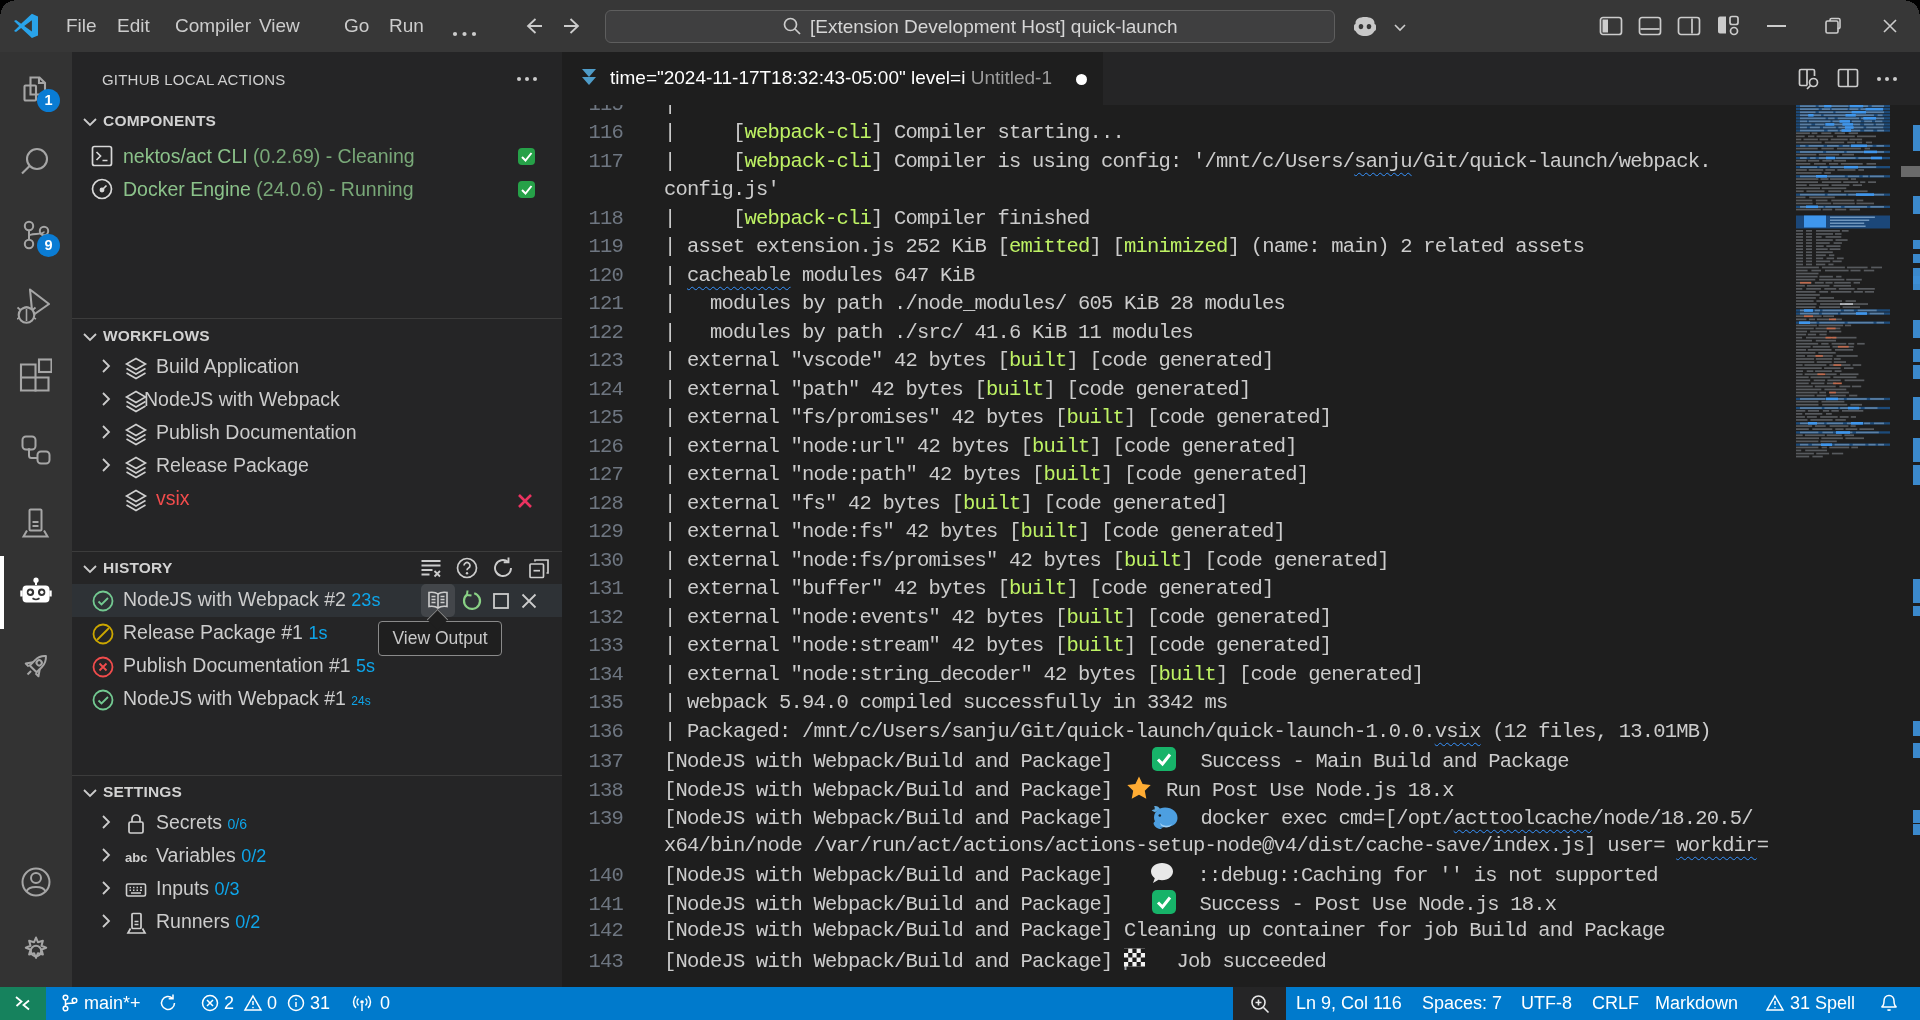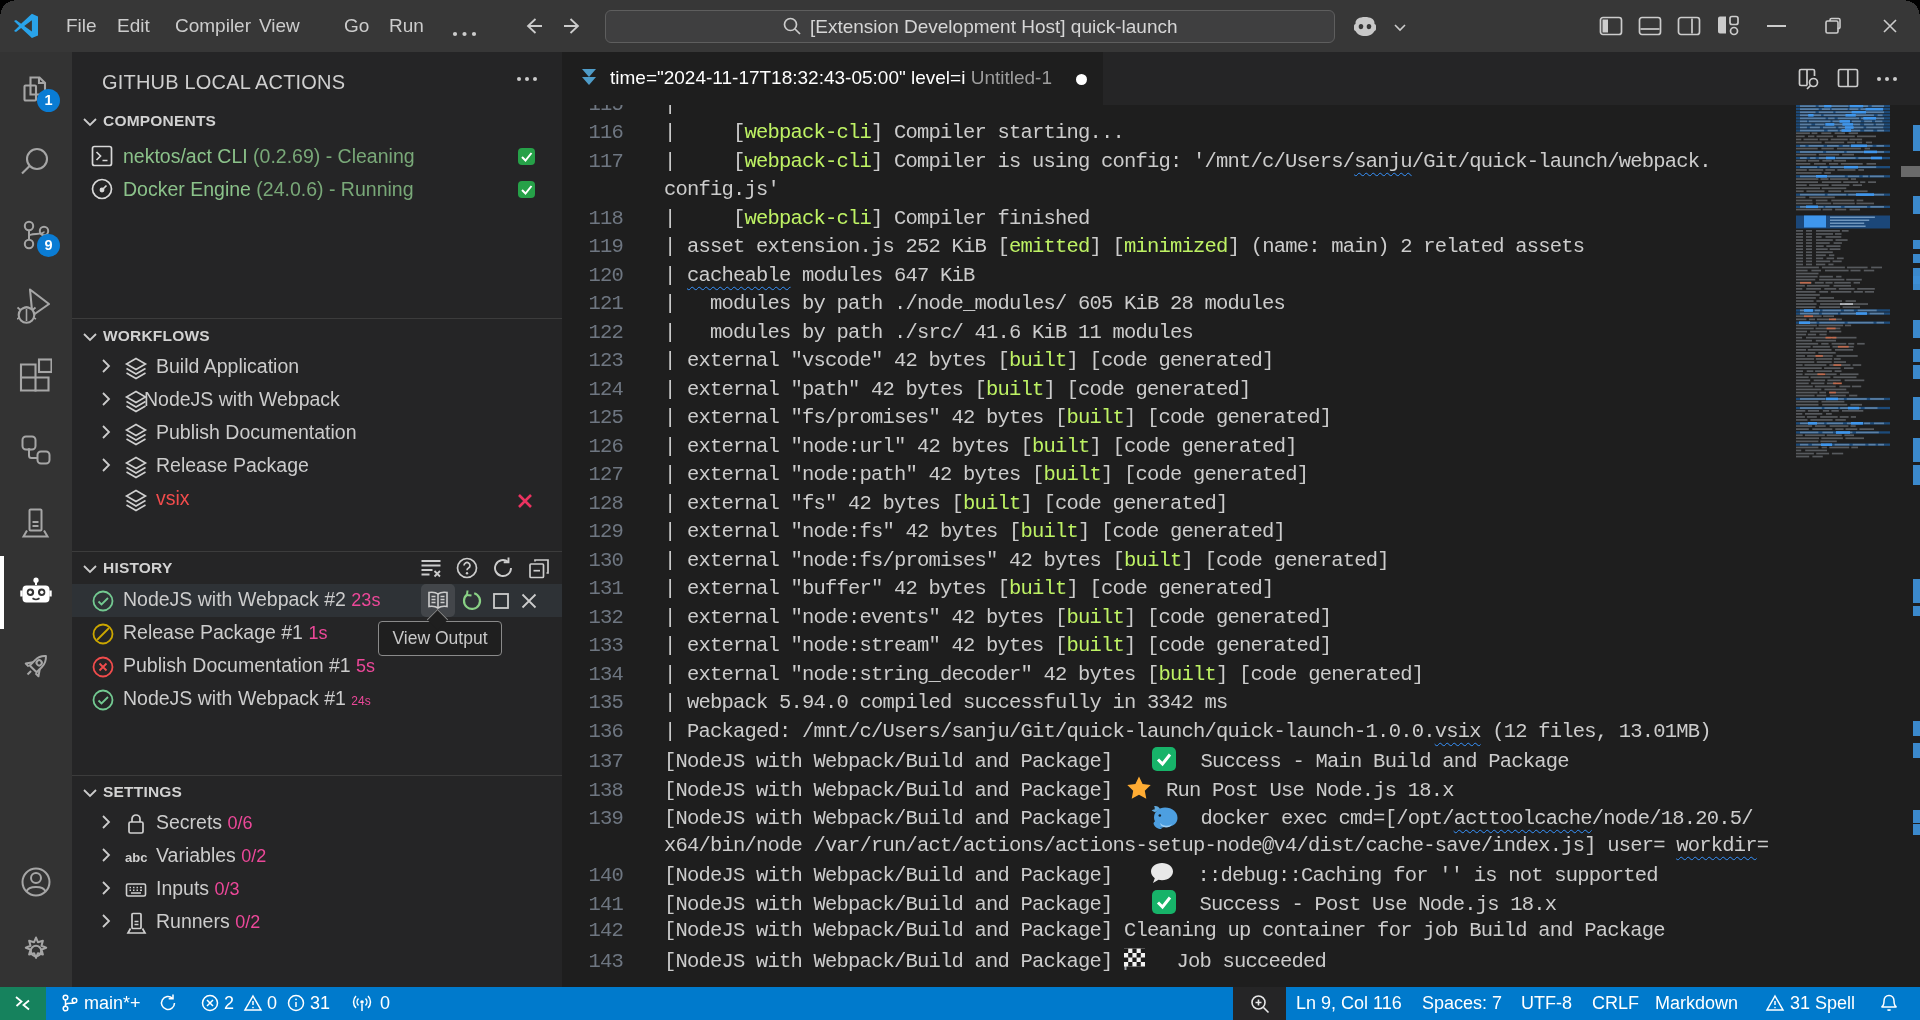--- a/index.html
+++ b/index.html
@@ -10,21 +10,21 @@
 #editor{position:absolute;left:562px;top:52px;width:1358px;height:935px;background:#1e1e1e}
 #tabstrip{position:absolute;left:562px;top:52px;width:1358px;height:53px;background:#252526}
 #tab{position:absolute;left:562px;top:52px;width:541px;height:53px;background:#1e1e1e}
 #statusbar{position:absolute;left:0;top:987px;width:1920px;height:33px;background:#007acc;color:#ffffff;font-size:18px}
 .sbitem{position:absolute;top:0;height:33px;line-height:33px;color:#fff;white-space:pre;font-size:18px}
 .sechdr{position:absolute;left:103px;color:#d2d2d2;font-size:15.5px;font-weight:700;letter-spacing:.2px}
 .sep{position:absolute;left:72px;width:490px;height:1px;background:#3c3c3c}
 .rlabel{position:absolute;font-size:19.5px;color:#cccccc;white-space:pre}
 .green{color:#8bc28a}
 .greend{color:#79a878}
-.gray{color:#ec4899}
+.gray{color:#0ea5e9}
 .red{color:#f14c4c}
 .chk{position:absolute;width:17px;height:17px;background:#26a148;border-radius:4px}
 .code{font-family:"Liberation Mono",monospace;font-size:20.5px;letter-spacing:-0.8px;white-space:pre;color:#cccccc}
 .crow{height:28.5px;line-height:28.5px;white-space:pre}
 .g{display:inline-block;width:61px;text-align:right;color:#6e7681;letter-spacing:-0.8px}
 .cl{margin-left:41px}
 .o{color:#bef264}
 .sq{text-decoration:underline wavy #3794ff 1.2px;text-underline-offset:5px}
 .ticon{vertical-align:-4px}
 </style></head>
@@ -697,21 +697,21 @@
         <path d="M6.5 25.5 c2 -6 17 -6 19 0"></path>
       </g>
     </svg></div>
 <div class="abs" style="left:20px;top:935px"><svg width="32" height="32" viewBox="0 0 32 32" style="">
       <g fill="none" stroke="#a6a6a6" stroke-width="2">
         <circle cx="16" cy="16" r="5.2"></circle>
         <path d="M16 2.5 l1.9 4.7 5 -1.4 -1.4 5 4.7 1.9 -4.7 1.9 1.4 5 -5 -1.4 -1.9 4.7 -1.9 -4.7 -5 1.4 1.4 -5 -4.7 -1.9 4.7 -1.9 -1.4 -5 5 1.4 z" stroke-linejoin="round"></path>
       </g>
     </svg></div>
 <div id="sidebar"></div>
-<div class="abs" style="left:102px;top:71px;font-size:20px;color:#cfcfcf;letter-spacing:0.2px">GITHUB LOCAL ACTIONS</div>
+<div class="abs" style="left:102px;top:71px;font-size:15px;color:#cfcfcf;letter-spacing:0.2px">GITHUB LOCAL ACTIONS</div>
 <div class="abs" style="left:516px;top:68px"><svg width="22" height="22" viewBox="0 0 22 22" style="">
       <g fill="#cccccc">
         <circle cx="3" cy="11" r="2"></circle>
         <circle cx="11" cy="11" r="2"></circle>
         <circle cx="19" cy="11" r="2"></circle>
       </g>
     </svg></div>
 <div class="abs" style="left:82px;top:114px"><svg width="16" height="16" viewBox="0 0 16 16" style="">
       <path d="M2 5 l6 6 l6 -6" fill="none" stroke="#cccccc" stroke-width="1.8"></path>
     </svg></div>
@@ -887,21 +887,21 @@
 <div class="sechdr" style="top:783px">SETTINGS</div>
 <div class="abs" style="left:98px;top:814px"><svg width="16" height="16" viewBox="0 0 16 16" style="">
       <path d="M5 2 l6 6 l-6 6" fill="none" stroke="#cccccc" stroke-width="1.8"></path>
     </svg></div>
 <div class="abs" style="left:124px;top:812px"><svg width="24" height="24" viewBox="0 0 24 24" style="">
       <g fill="none" stroke="#d0d0d0" stroke-width="1.7">
         <rect x="5" y="10" width="14" height="11" rx="1.5"></rect>
         <path d="M8 10 V7 a4 4 0 0 1 8 0 v3"></path>
       </g>
     </svg></div>
-<div class="rlabel" style="left:156px;top:811px">Secrets <span class="gray" style="font-size:18px">0/6</span></div>
+<div class="rlabel" style="left:156px;top:811px">Secrets <span class="gray" style="font-size:14px">0/6</span></div>
 <div class="abs" style="left:98px;top:847px"><svg width="16" height="16" viewBox="0 0 16 16" style="">
       <path d="M5 2 l6 6 l-6 6" fill="none" stroke="#cccccc" stroke-width="1.8"></path>
     </svg></div>
 <div class="abs" style="left:124px;top:845px"><svg width="26" height="24" viewBox="0 0 26 24" style="">
       <text x="1" y="17" font-size="13" font-weight="700" fill="#d0d0d0" font-family="Liberation Sans">abc</text>
     </svg></div>
 <div class="rlabel" style="left:156px;top:844px">Variables <span class="gray" style="font-size:18px">0/2</span></div>
 <div class="abs" style="left:98px;top:880px"><svg width="16" height="16" viewBox="0 0 16 16" style="">
       <path d="M5 2 l6 6 l-6 6" fill="none" stroke="#cccccc" stroke-width="1.8"></path>
     </svg></div>

